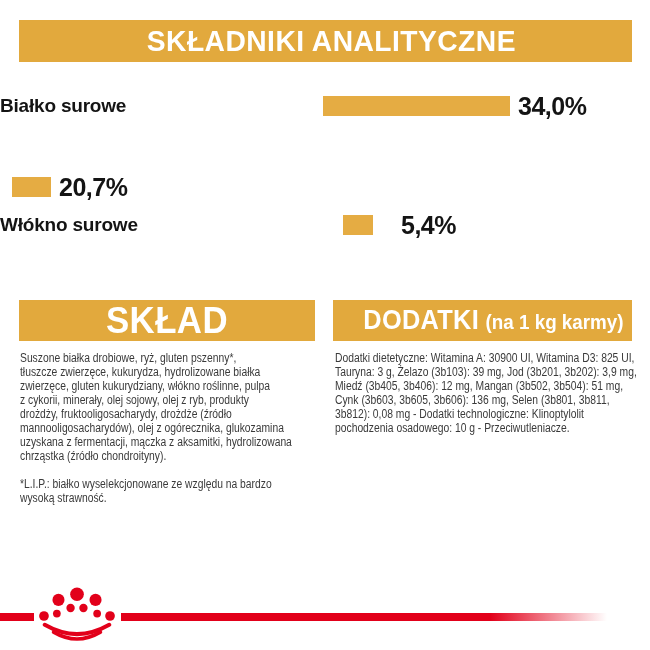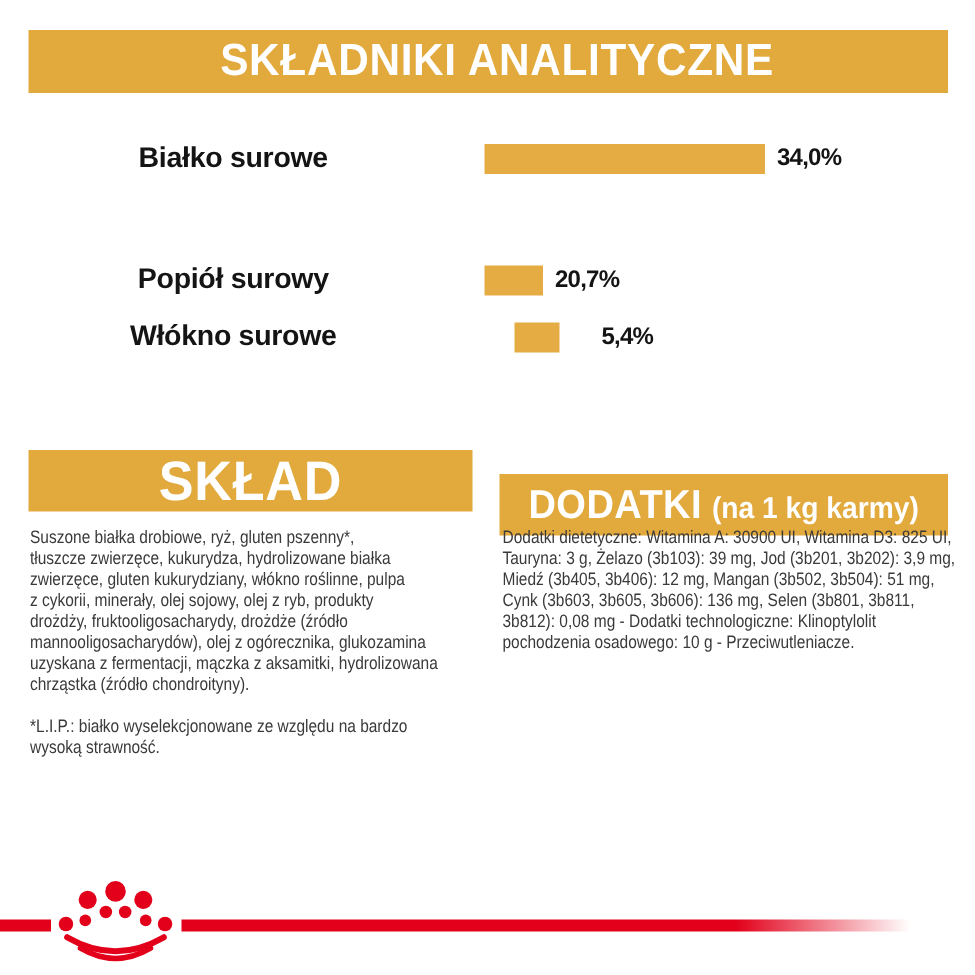--- a/index.html
+++ b/index.html
@@ -28,29 +28,29 @@
   }
   .hdr-txt {
     transform:scaleX(0.94);
     transform-origin:center;
     white-space:nowrap;
     display:inline-flex;
     align-items:baseline;
   }
   #top-banner { left:19px; top:20px; width:613px; height:42px; font-size:30px; letter-spacing:0.5px;padding-left:12px; }
   #sklad-banner { left:19px; top:300px; width:296px; height:41px; font-size:37px; letter-spacing:0.5px; }
-  #dodatki-banner { left:333px; top:316px; width:299px; height:41px; }
+  #dodatki-banner { left:333px; top:300px; width:299px; height:41px;justify-content:flex-end; }
   #dodatki-banner .main { font-size:27px; letter-spacing:0.3px; }
   #dodatki-banner .suffix { font-size:20px; margin-left:7px; }
 
   #analytical-chart { position:absolute; left:0; top:0; width:650px; height:260px; }
   .chart-row { position:absolute; left:0; width:650px; height:20px; display:flex; align-items:center; }
-  .cat-label { width:311px; text-align:center; font-weight:bold; font-size:19px; color:var(--ink); letter-spacing:-0.2px; }
+  .cat-label { width:311px; text-align:left; font-weight:bold; font-size:19px; color:var(--ink); letter-spacing:-0.2px; }
   .bar { height:20px; background:var(--bar-gold); margin-left:12px; flex:none; }
-  .pct { font-weight:bold; font-size:16px; margin-left:8px; color:var(--ink); letter-spacing:-0.5px; }
+  .pct { font-weight:bold; font-size:25px; margin-left:8px; color:var(--ink); letter-spacing:-0.5px; }
 
   .body-text {
     position:absolute;
     font-size:12px;
     line-height:14px;
     color:var(--body);
     white-space:pre;
     transform:scaleX(0.86);
     transform-origin:0 0;
   }
@@ -73,21 +73,20 @@
   <span class="hdr-txt">SKŁADNIKI ANALITYCZNE</span>
 </div>
 
 <div id="analytical-chart">
     <div class="chart-row" style="top: 96px;">
       <span class="cat-label">Białko surowe</span>
       <div class="bar" style="width: 187px;"></div>
       <span class="pct">34,0%</span>
     </div>
     <div class="chart-row" style="top: 177px;">
-      <span class="cat-label">Popiół surowy</span>
       <div class="bar" style="width: 39px;"></div>
       <span class="pct">20,7%</span>
     </div>
     <div class="chart-row" style="top: 215px; gap: 20px;">
       <span class="cat-label">Włókno surowe</span>
       <div class="bar" style="width: 30px;"></div>
       <span class="pct">5,4%</span>
     </div>
   </div>
 

